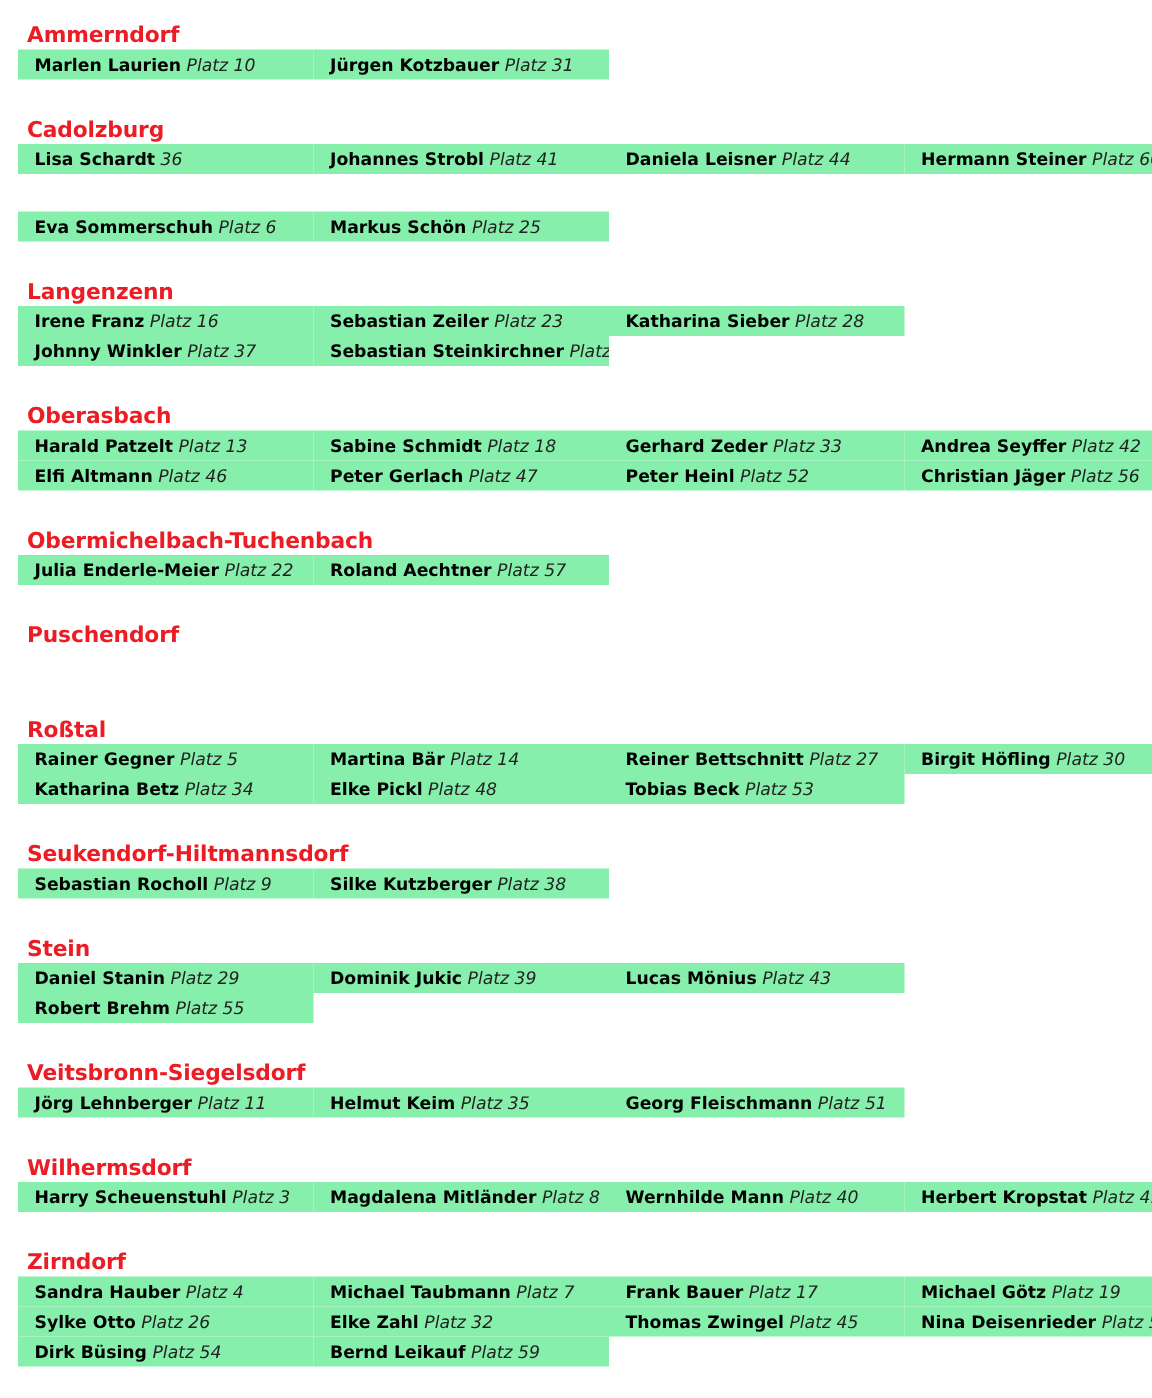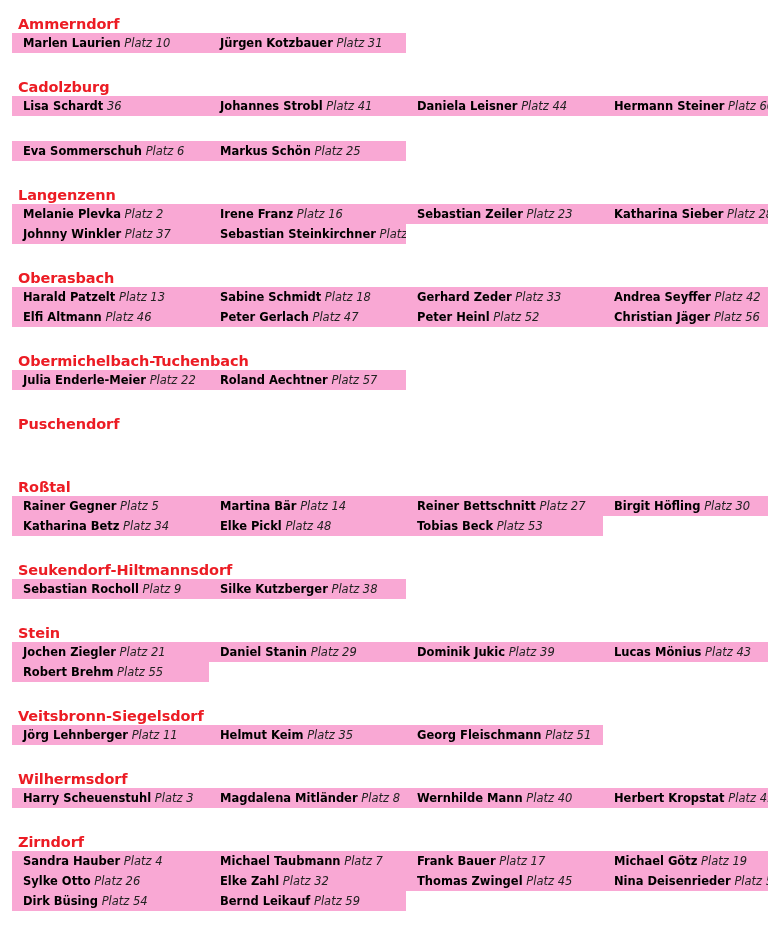--- a/index.html
+++ b/index.html
@@ -47,21 +47,21 @@
     box-sizing: border-box;
     padding-left: 6px;
     font-size: 11.5px;
     line-height: 20px;
     white-space: nowrap;
     overflow: hidden;
     color: #000000;
     height: 20px;
   }
   .cell.filled {
-    background: #f9a8d4;
+    background: #86efac;
     padding-left: 11px;
   }
   .cell.empty {
     background: transparent;
   }
   .cell .nm {
     font-weight: bold;
     color: #000000;
   }
   .cell .pl {
@@ -114,21 +114,20 @@
             <div class="cell empty"></div>
             <div class="cell empty"></div>
           </div>
         </div>
         <div class="sec-gap"></div>
       </div>
       <div class="section">
         <div class="section-heading">Langenzenn</div>
         <div class="rows">
           <div class="row">
-            <div class="cell filled"><span class="nm">Melanie Plevka</span> <span class="pl">Platz 2</span></div>
             <div class="cell filled"><span class="nm">Irene Franz</span> <span class="pl">Platz 16</span></div>
             <div class="cell filled"><span class="nm">Sebastian Zeiler</span> <span class="pl">Platz 23</span></div>
             <div class="cell filled"><span class="nm">Katharina Sieber</span> <span class="pl">Platz 28</span></div>
           </div>
           <div class="row">
             <div class="cell filled"><span class="nm">Johnny Winkler</span> <span class="pl">Platz 37</span></div>
             <div class="cell filled"><span class="nm">Sebastian Steinkirchner</span> <span class="pl">Platz 58</span></div>
             <div class="cell empty"></div>
             <div class="cell empty"></div>
           </div>
@@ -203,21 +202,20 @@
             <div class="cell empty"></div>
             <div class="cell empty"></div>
           </div>
         </div>
         <div class="sec-gap"></div>
       </div>
       <div class="section">
         <div class="section-heading">Stein</div>
         <div class="rows">
           <div class="row">
-            <div class="cell filled"><span class="nm">Jochen Ziegler</span> <span class="pl">Platz 21</span></div>
             <div class="cell filled"><span class="nm">Daniel Stanin</span> <span class="pl">Platz 29</span></div>
             <div class="cell filled"><span class="nm">Dominik Jukic</span> <span class="pl">Platz 39</span></div>
             <div class="cell filled"><span class="nm">Lucas Mönius</span> <span class="pl">Platz 43</span></div>
           </div>
           <div class="row">
             <div class="cell filled"><span class="nm">Robert Brehm</span> <span class="pl">Platz 55</span></div>
             <div class="cell empty"></div>
             <div class="cell empty"></div>
             <div class="cell empty"></div>
           </div>

